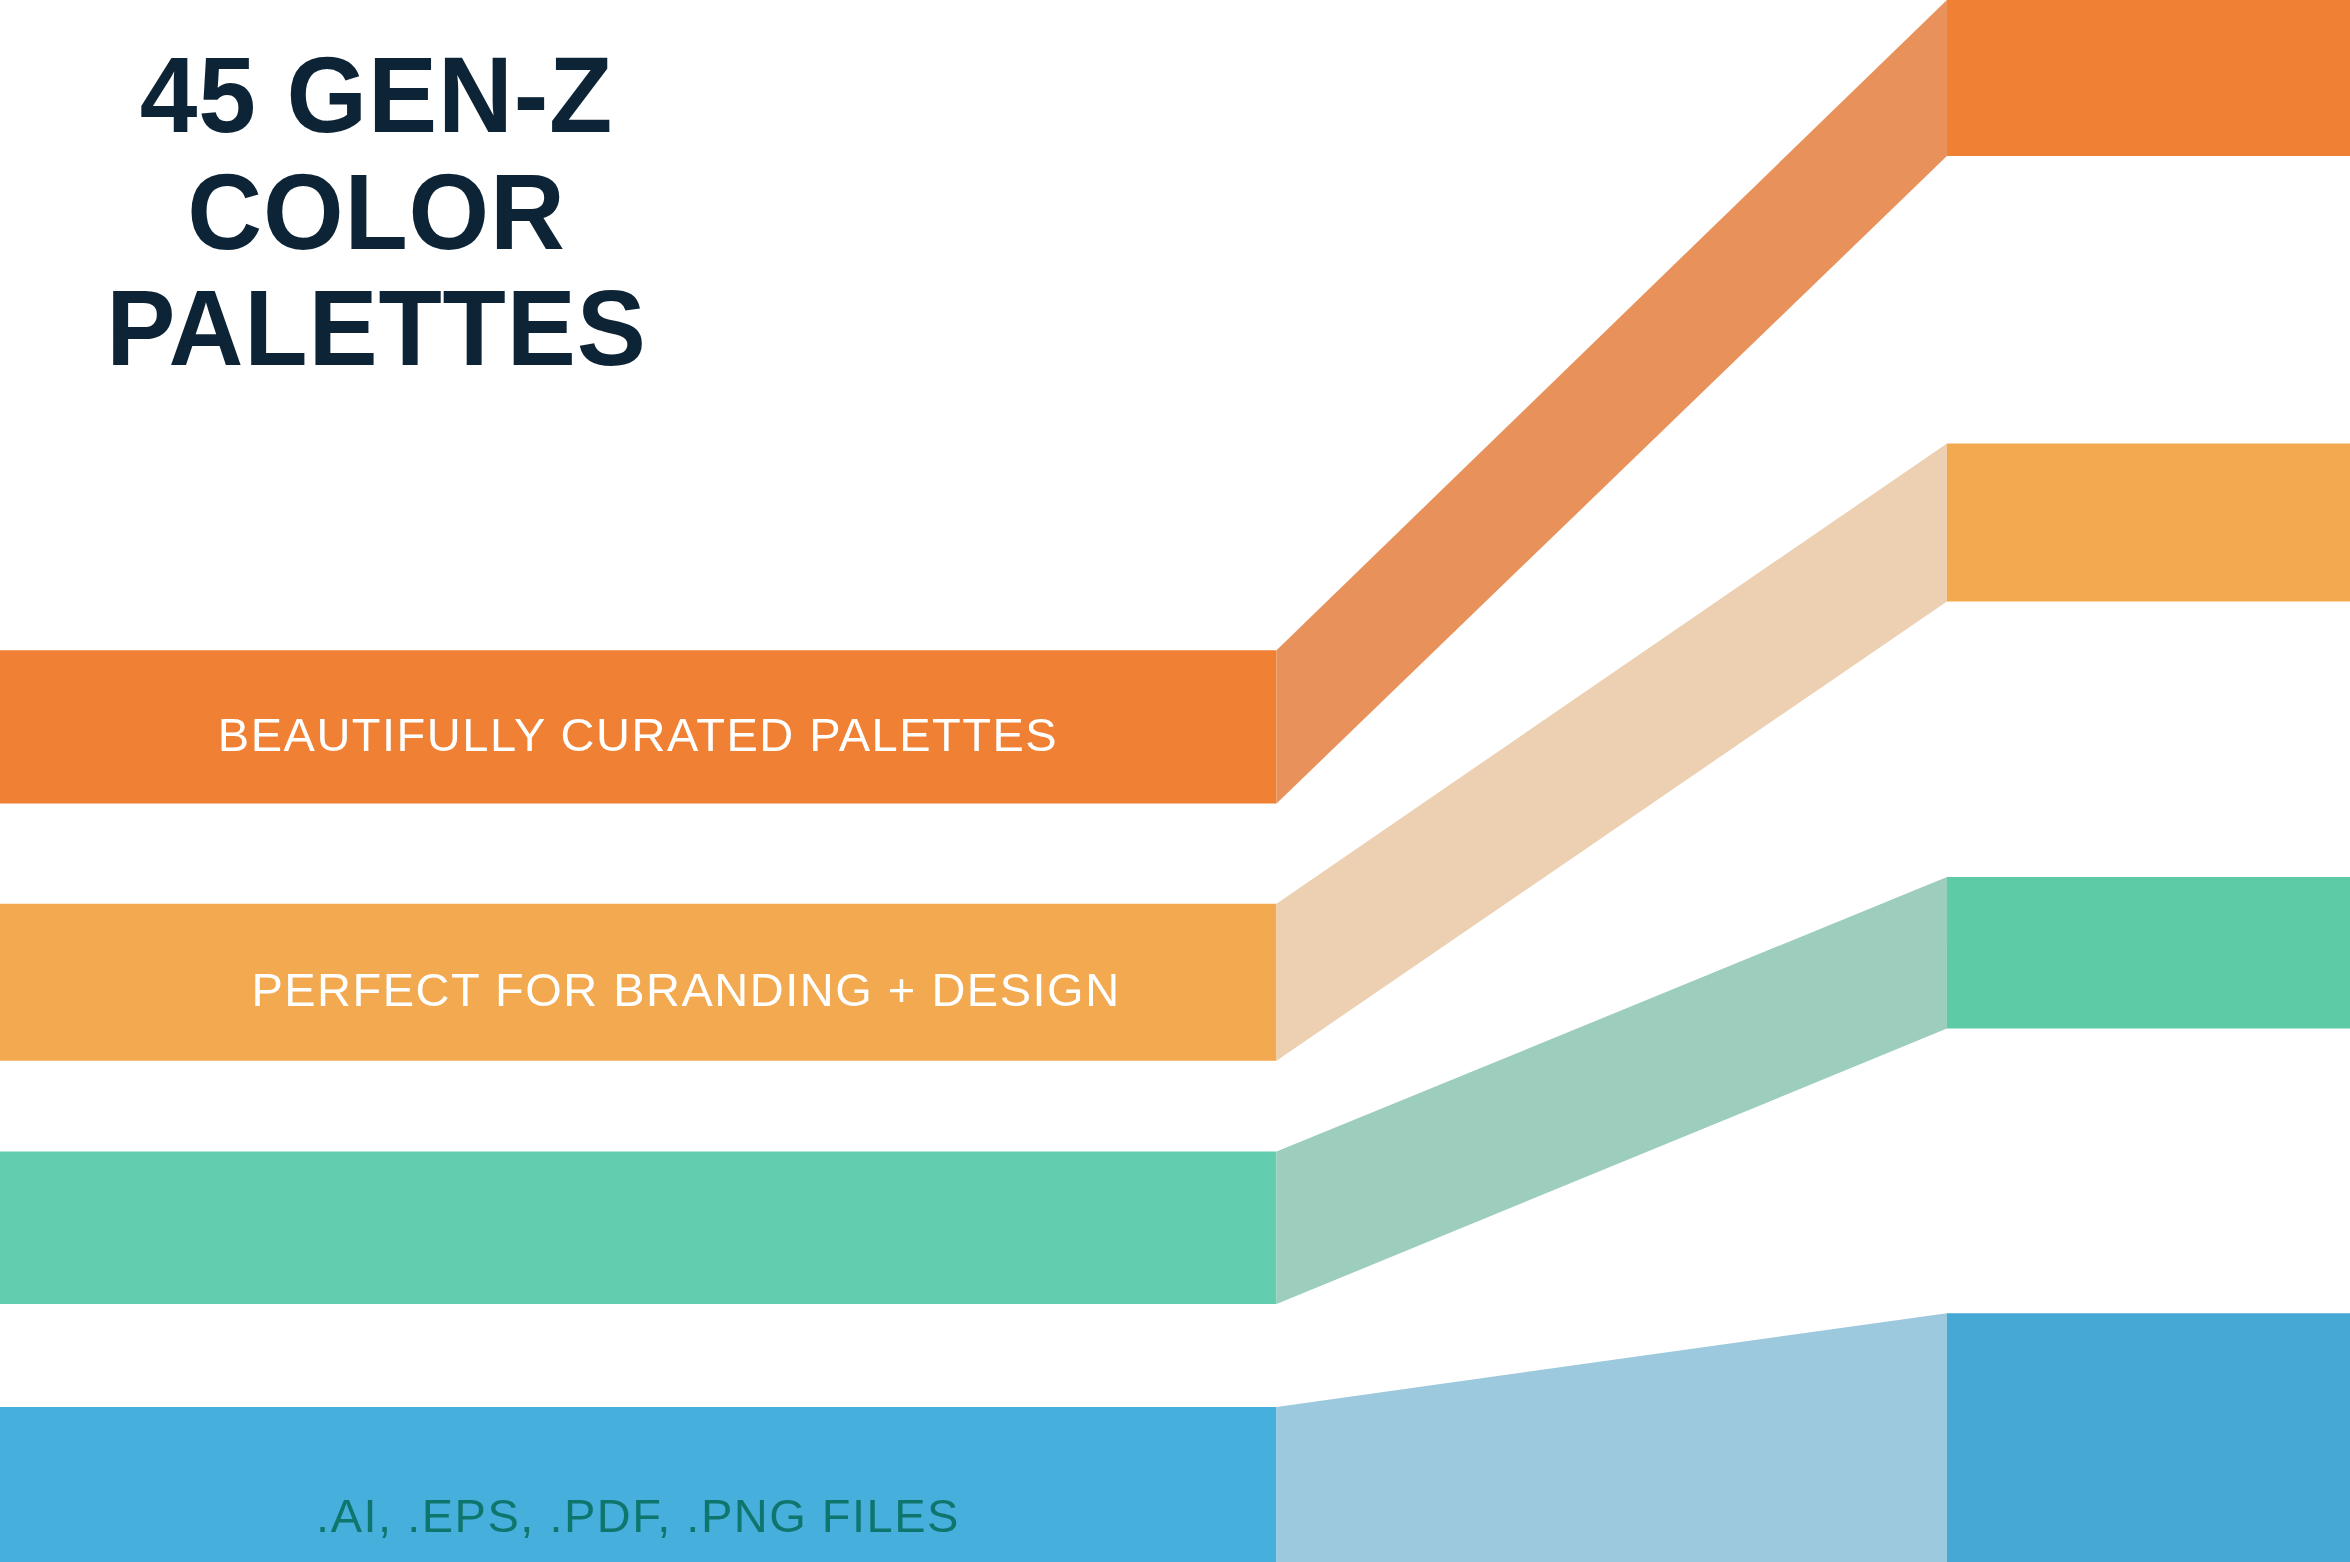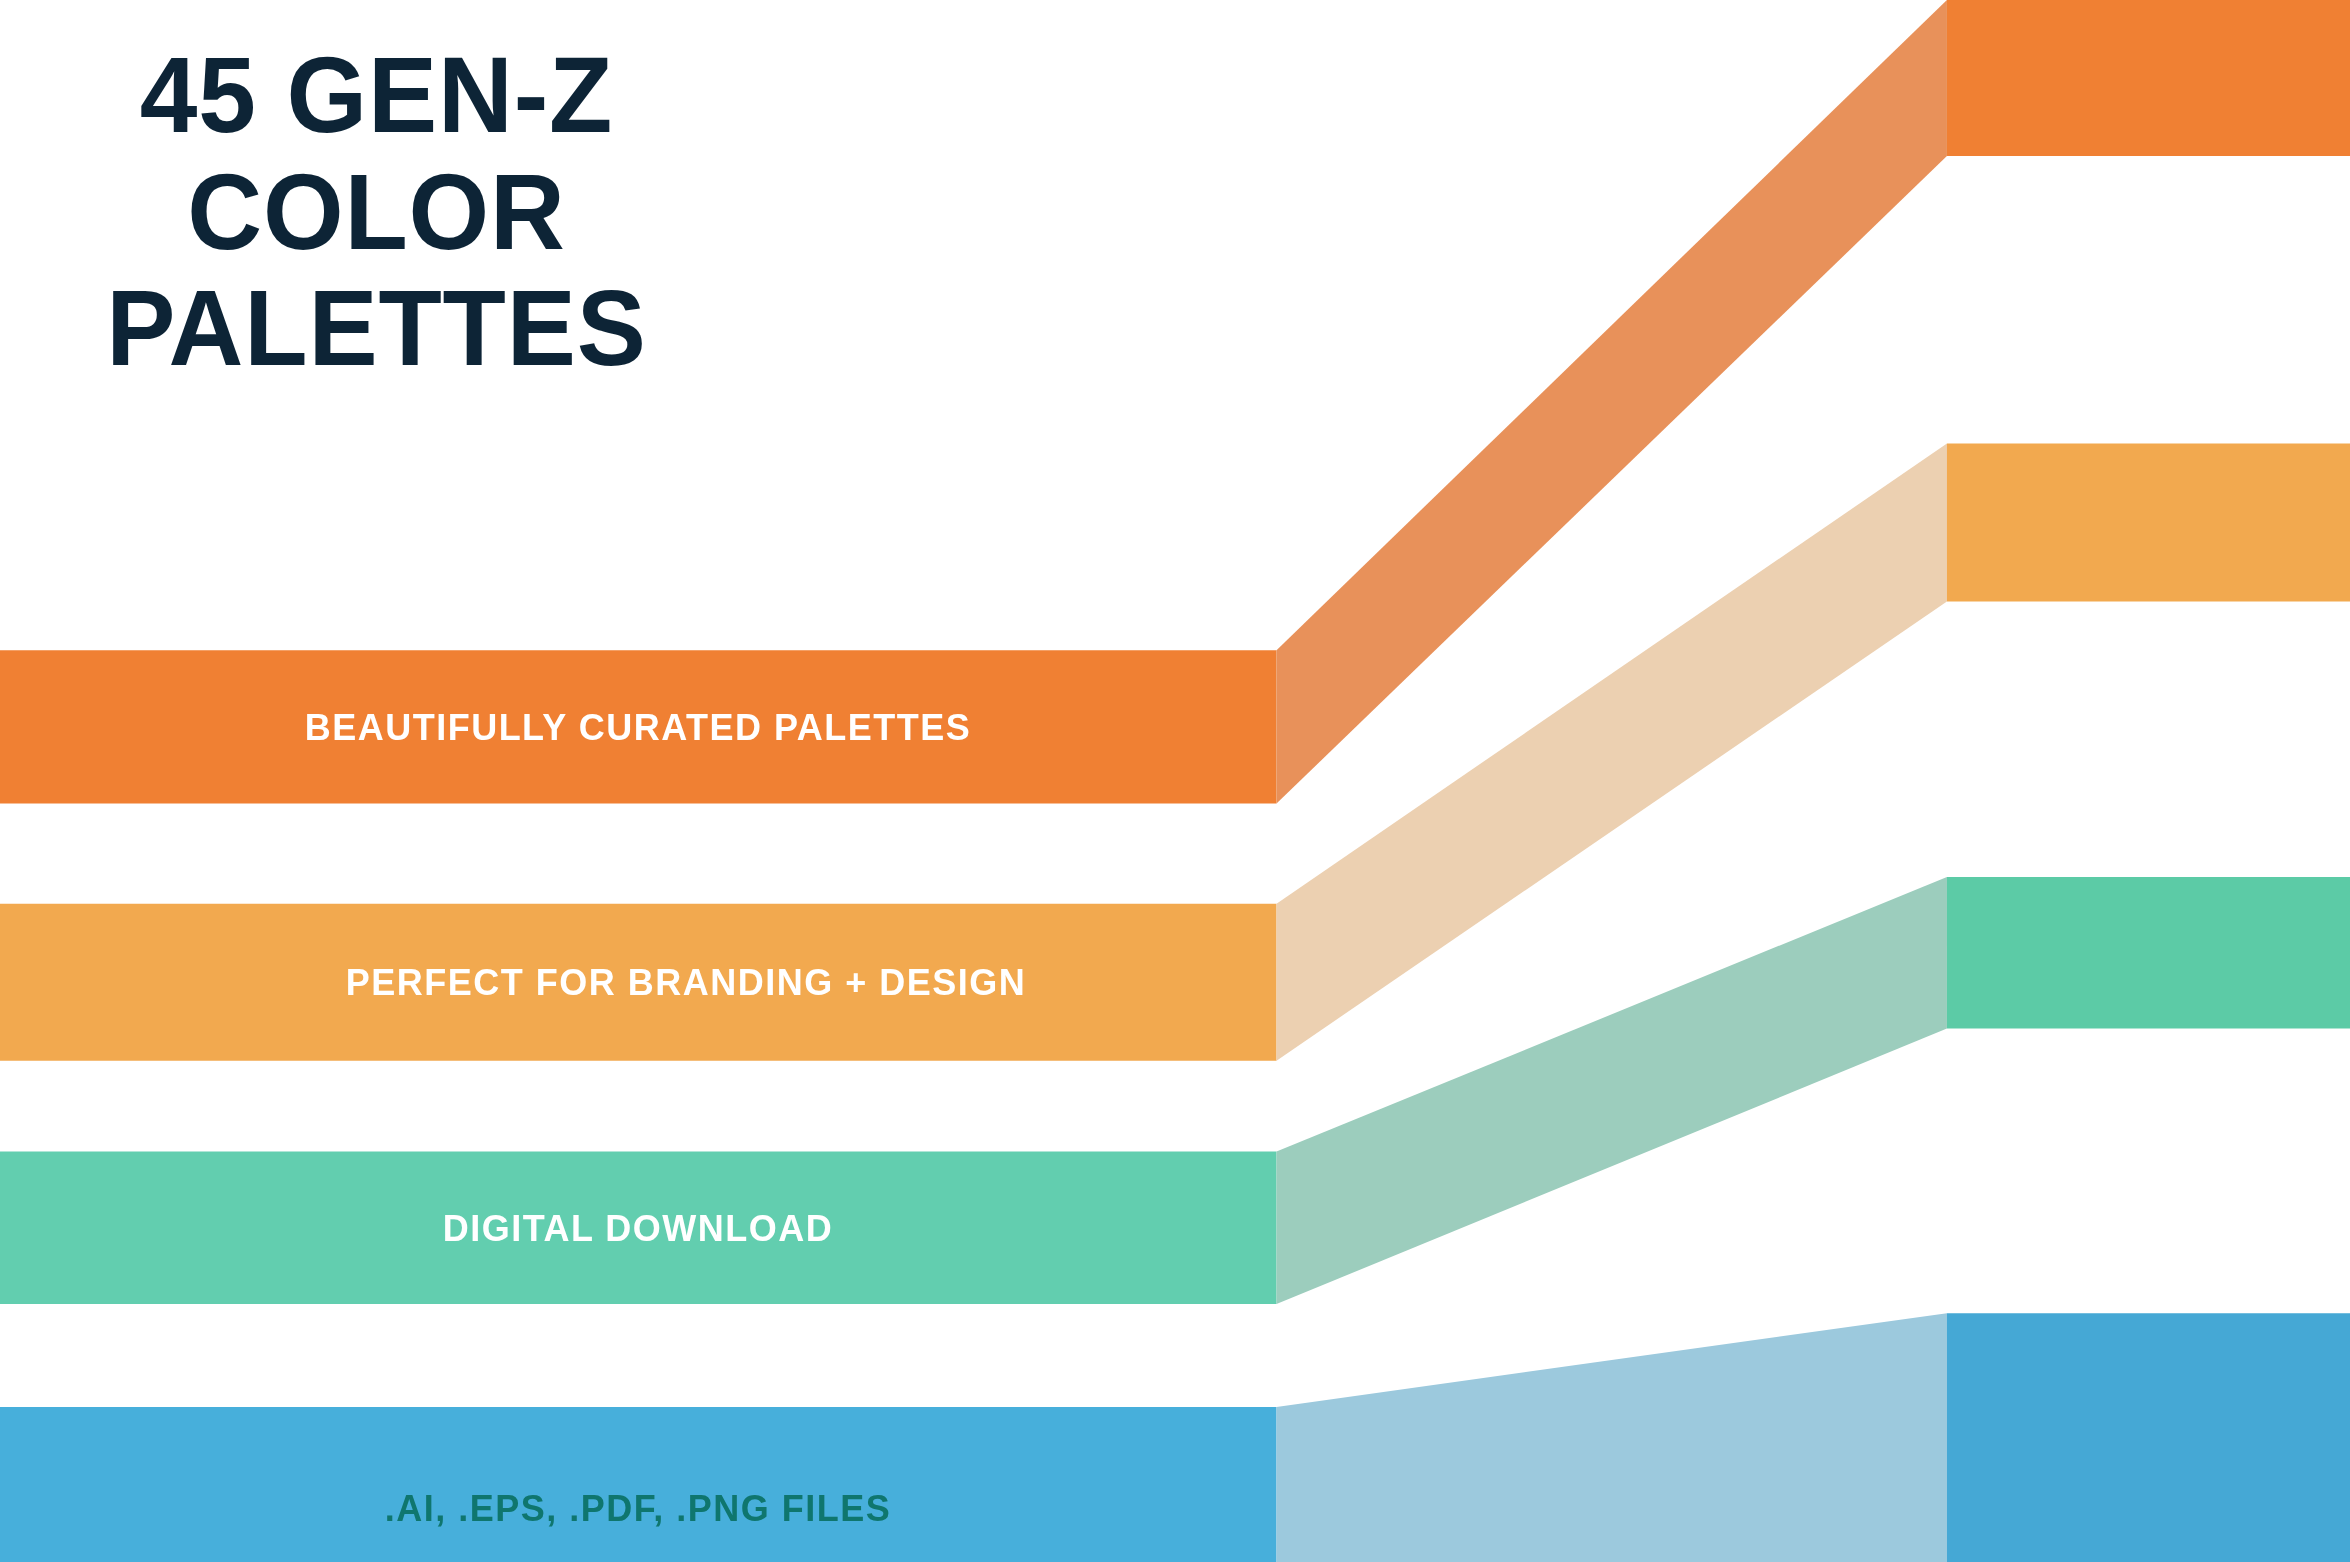--- a/index.html
+++ b/index.html
@@ -43,22 +43,22 @@
     transform: scaleX(0.96);
     transform-origin: center;
   }
   .bar-label {
     position: absolute;
     left: 0px;
     width: 1276px;
     text-align: center;
     color: #ffffff;
     font-family: "Liberation Sans", sans-serif;
-    font-weight: 700;
-    font-size: 36px;
+    font-weight: 400;
+    font-size: 47px;
     letter-spacing: 1.5px;
     white-space: nowrap;
     z-index: 6;
     pointer-events: none;
   }
 </style>
 </head>
 <body>
 
 <div id="canvas" style="background: rgb(255, 255, 255);">
@@ -94,18 +94,17 @@
   <div id="title-block" style="color: rgb(13, 36, 54);">
     <span class="title-line" style="color: rgb(13, 36, 54);">45 GEN-Z</span>
     <span class="title-line" style="color: rgb(13, 36, 54);">COLOR</span>
     <span class="title-line" style="color: rgb(13, 36, 54);">PALETTES</span>
   </div>
 
   <div class="bar-label" style="top: 707px; color: rgb(255, 255, 255);">BEAUTIFULLY CURATED PALETTES</div>
 
   <div class="bar-label" style="top: 962px; color: rgb(255, 255, 255); margin-left: 48px;">PERFECT FOR BRANDING + DESIGN</div>
 
-  <div class="bar-label" style="top: 1208px; color: rgb(255, 255, 255);">DIGITAL DOWNLOAD</div>
 
   <div class="bar-label" style="top: 1488px; color: #0f766e;">.AI, .EPS, .PDF, .PNG FILES</div>
 
 </div>
 
 
 </body></html>

